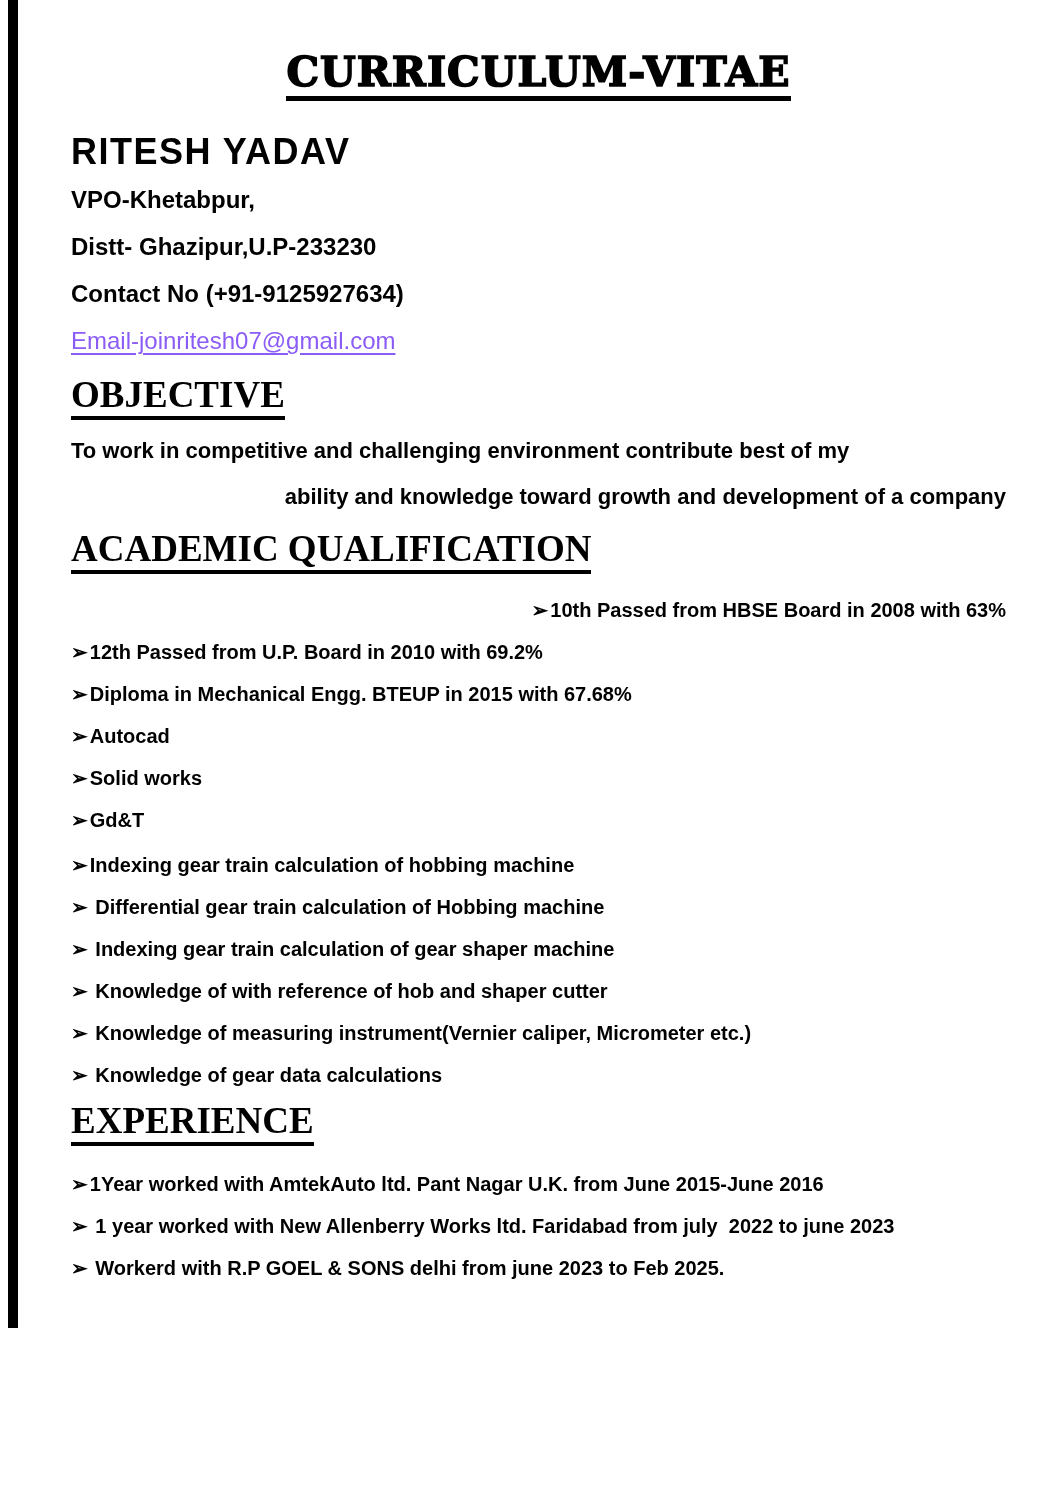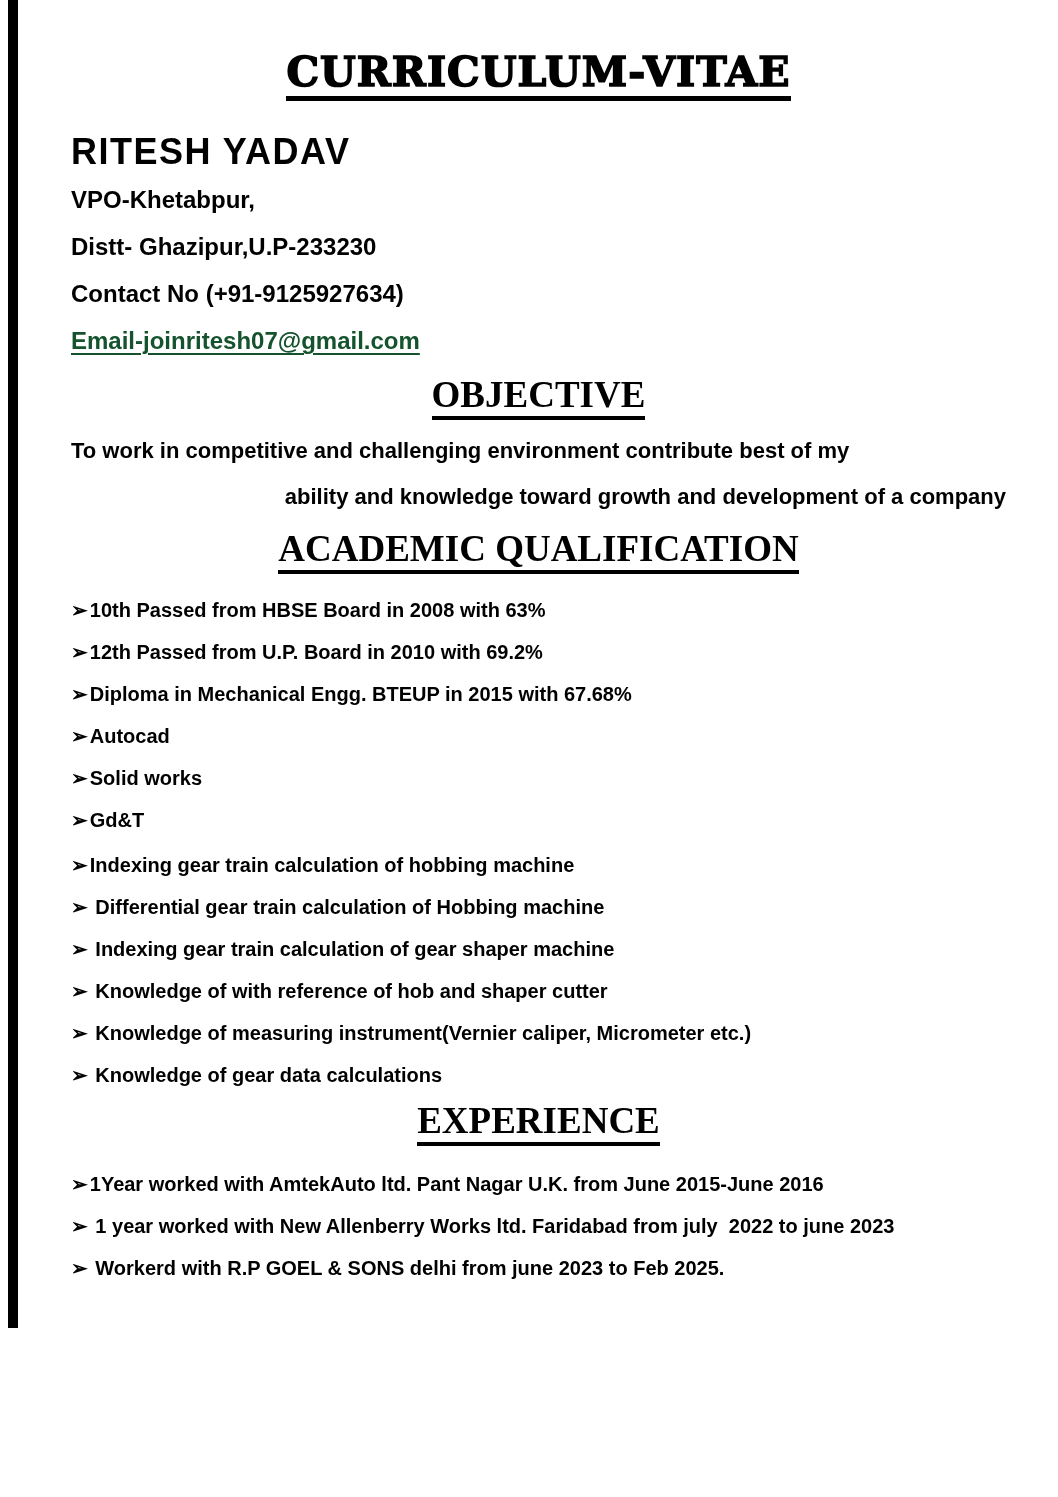--- a/index.html
+++ b/index.html
@@ -52,28 +52,28 @@
     font-weight: 700;
     letter-spacing: 1.5px;
   }
   .contact-line {
     margin-top: 21px;
     font-size: 24px;
     line-height: 26px;
     font-weight: 700;
   }
   .email {
-    color: #14532d;
-    font-weight: 700;
+    color: #8b5cf6;
+    font-weight: 400;
     text-decoration: underline;
     text-decoration-thickness: 2px;
     text-underline-offset: 4px;
     cursor: pointer;
   }
-  .heading-row { margin: 0; text-align: center; }
+  .heading-row { margin: 0; }
   .sec-heading {
     display: inline-block;
     margin: 0;
     font-family: "Liberation Serif", serif;
     font-weight: 700;
     font-size: 37px;
     line-height: 1.0;
     border-bottom: 4px solid #000000;
     padding-bottom: 3px;
   }
@@ -88,21 +88,21 @@
     white-space: pre-wrap;
   }
   .body-line.first { margin-top: 20px; }
   .body-line.next  { margin-top: 24px; text-align: right; }
   .bullet-line {
     font-size: 20px;
     line-height: 21px;
     font-weight: 700;
     margin-top: 21px;
   }
-  .bullet-line.first { margin-top: 26px; }
+  .bullet-line.first { margin-top: 26px; text-align: right; }
   .bullet-line.first-exp { margin-top: 28px; }
   .bullet-line.first-tech { margin-top: 24px; }
   .bullet {
     display: inline-block;
     margin-right: 2px;
     font-weight: 700;
   }
   .btxt { white-space: pre-wrap; }
 </style>
 </head>

